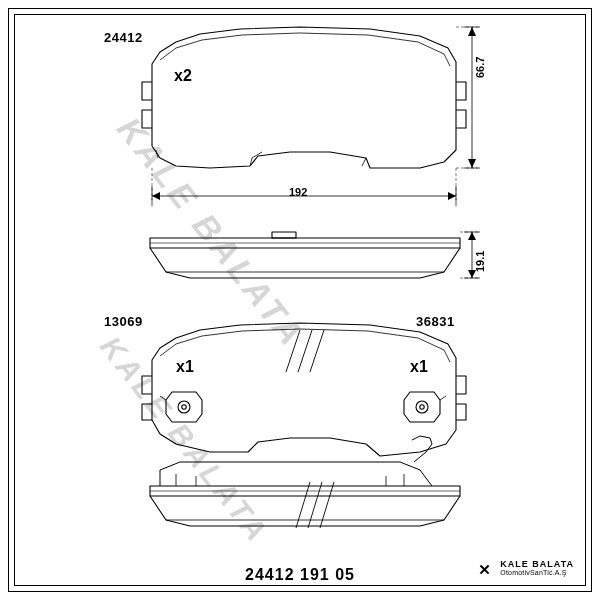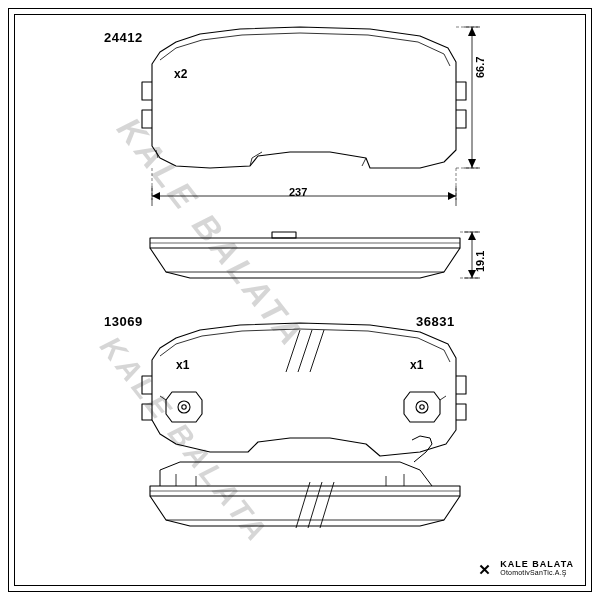--- a/index.html
+++ b/index.html
@@ -3,21 +3,21 @@
 <meta charset="utf-8">
 <style>
   html,body{margin:0;padding:0;background:#ffffff;}
   body{width:600px;height:600px;overflow:hidden;font-family:"Liberation Sans",sans-serif;}
   #sheet{position:relative;width:600px;height:600px;background:#ffffff;}
   .frame{position:absolute;left:8px;top:8px;width:584px;height:584px;border:1px solid #000;box-sizing:border-box;}
   .inner-frame{position:absolute;left:14px;top:14px;width:572px;height:572px;border:1px solid #000;box-sizing:border-box;}
   svg{position:absolute;left:0;top:0;}
   .lbl{position:absolute;font-weight:bold;color:#000;}
   .code{font-size:13px;letter-spacing:0.5px;}
-  .qty{font-size:12px;font-weight:bold;}
+  .qty{font-size:16px;font-weight:bold;}
   .dim{font-size:11px;font-weight:bold;}
   .footer-code{position:absolute;left:0;width:100%;text-align:center;font-size:16px;font-weight:bold;letter-spacing:1px;}
   .brand{position:absolute;right:26px;bottom:24px;text-align:left;}
   .brand-main{font-size:9px;font-weight:bold;letter-spacing:1px;color:#000;}
   .brand-sub{font-size:7px;color:#000;letter-spacing:0.2px;}
   .brand-mark{position:absolute;left:-22px;top:2px;font-size:15px;font-weight:bold;color:#000;}
   .wm{position:absolute;color:rgba(120,120,120,0.30);font-size:34px;font-weight:bold;font-style:italic;letter-spacing:4px;white-space:nowrap;transform-origin:left top;pointer-events:none;}
 </style>
 </head>
 <body>
@@ -125,29 +125,30 @@
 
       <path d="M310,482 L296,528" stroke-width="0.9"></path>
       <path d="M322,482 L308,528" stroke-width="0.9"></path>
       <path d="M334,482 L320,528" stroke-width="0.9"></path>
     </g>
   </svg>
 
   <div class="lbl code" style="left:104px;top:30px;">24412</div>
   <div class="lbl qty" style="left:174px;top:67px;">x2</div>
 
-  <div class="lbl dim" style="left:289px;top:186px;">237</div>
+  <div class="lbl dim" style="left:289px;top:186px;">192</div>
   <div class="lbl dim" style="left:474px;top:78px;transform:rotate(-90deg);transform-origin:left top;">66.7</div>
   <div class="lbl dim" style="left:474px;top:272px;transform:rotate(-90deg);transform-origin:left top;">19.1</div>
 
   <div class="lbl code" style="left:104px;top:314px;">13069</div>
   <div class="lbl code" style="left:416px;top:314px;">36831</div>
   <div class="lbl qty" style="left:176px;top:358px;">x1</div>
   <div class="lbl qty" style="left:410px;top:358px;">x1</div>
 
+  <div class="footer-code" style="top:566px;">24412 191 05</div>
 
   <div class="brand">
     <div class="brand-mark">✕</div>
     <div class="brand-main">KALE  BALATA</div>
     <div class="brand-sub">OtomotivSanTic.A.Ş</div>
   </div>
 
 </div>
 
 </body></html>

